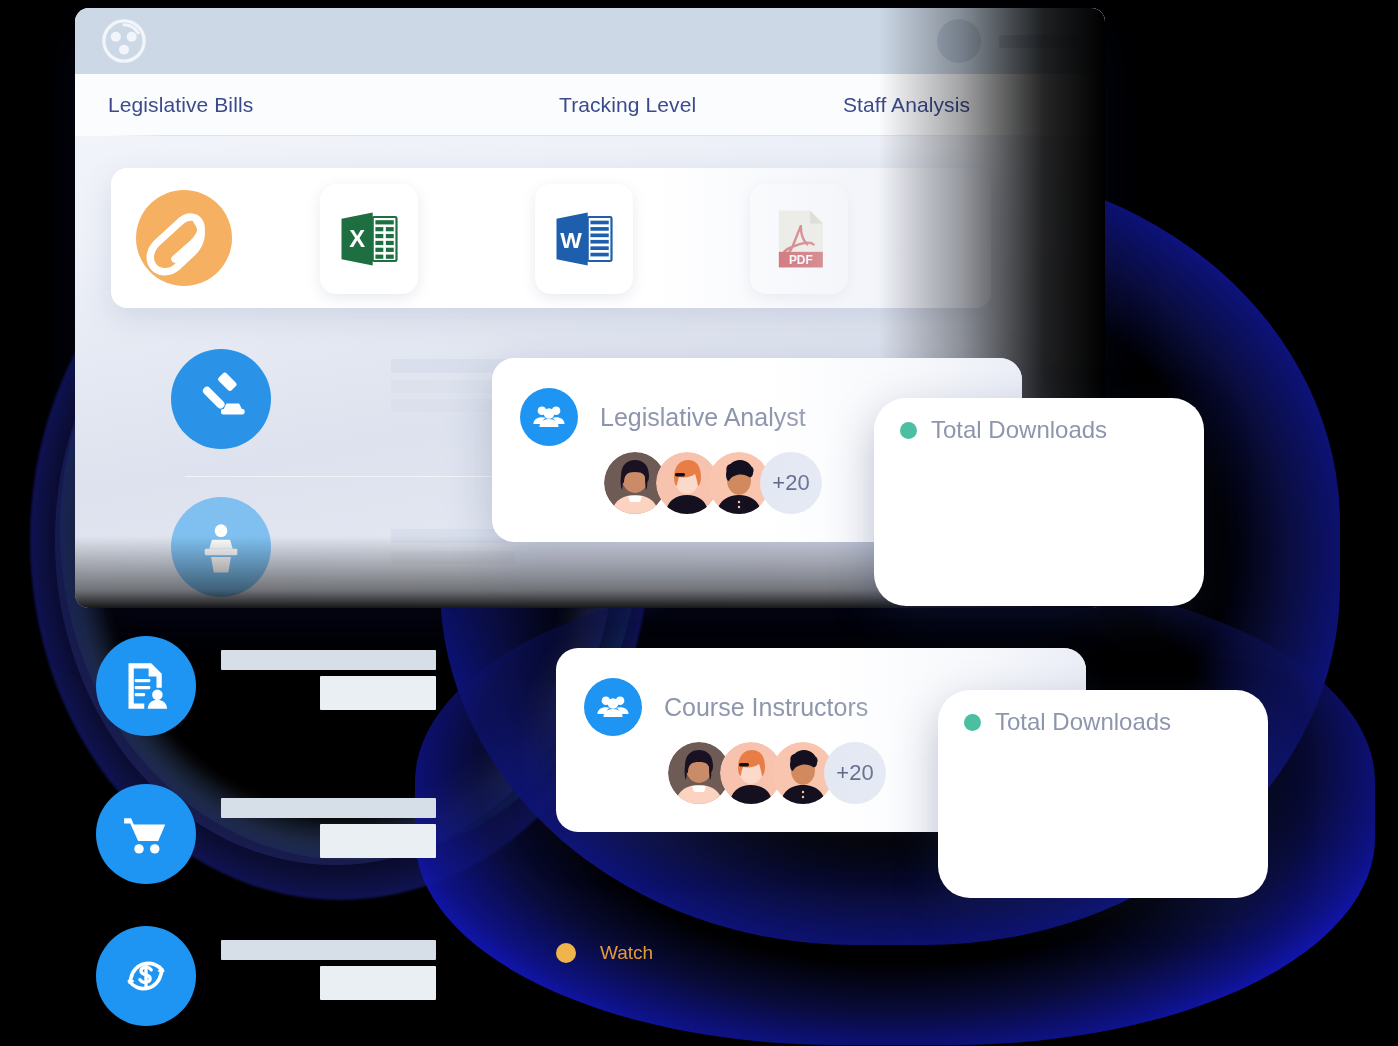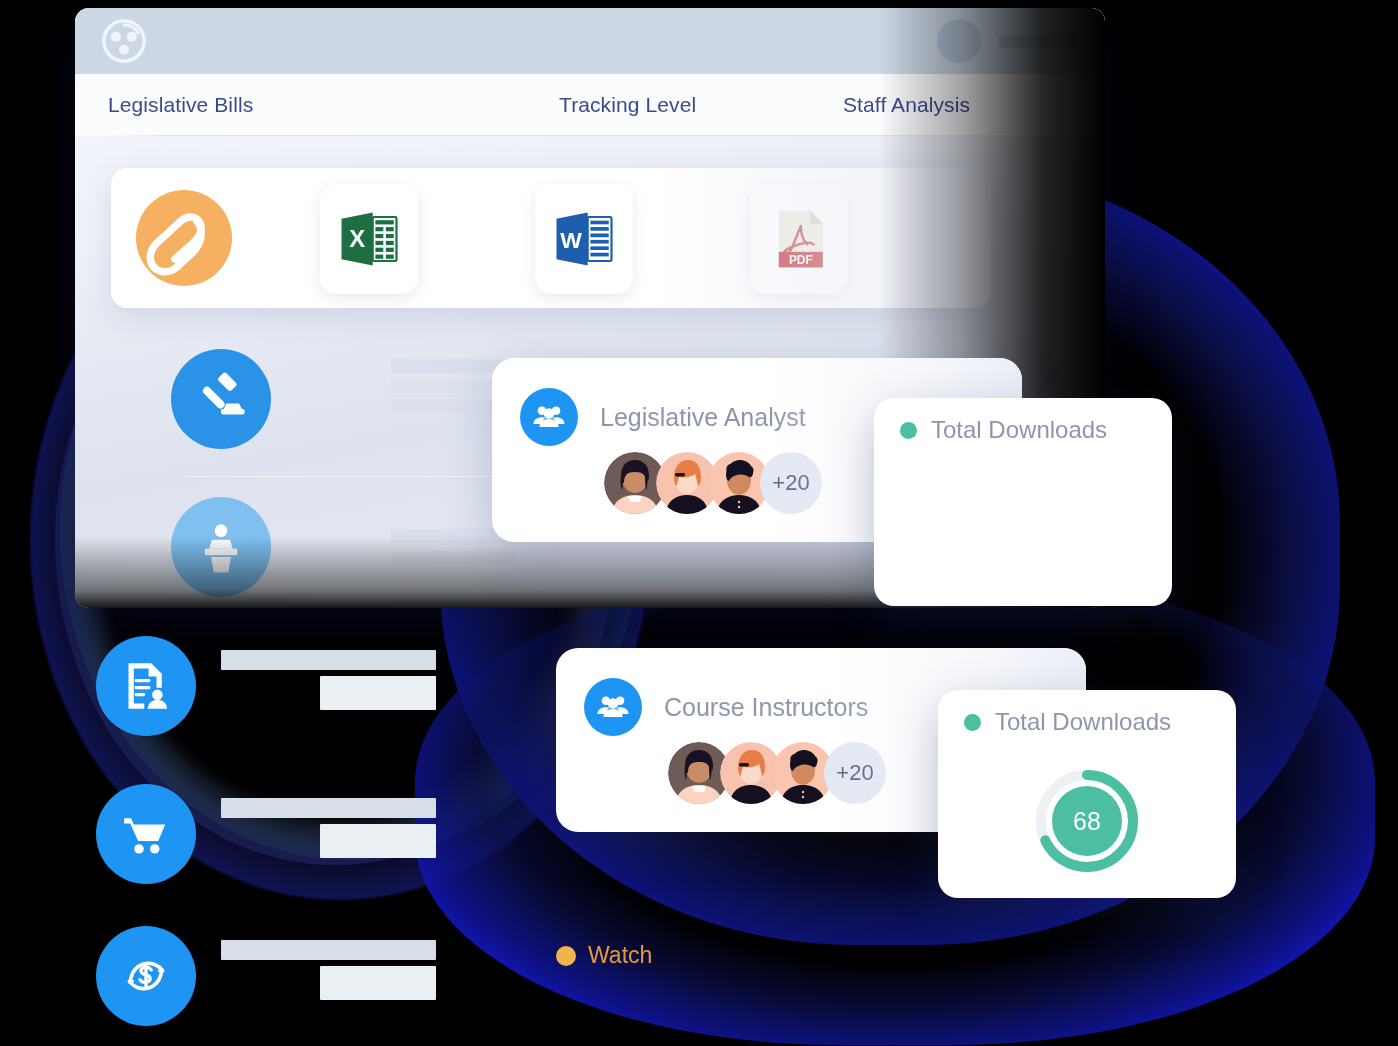--- a/index.html
+++ b/index.html
@@ -222,22 +222,23 @@
     margin-left: -10px;
     display: flex; align-items: center; justify-content: center;
     color: #5b6486; font-size: 22px;
     flex: 0 0 auto;
   }
 
   
   .stat-card {
     position: absolute;
     background: #fff;
-    border-radius: 20px;
+    border-radius: 32px;
     box-shadow: 0 16px 46px rgba(30,40,90,0.28);
+    padding-left: 32px;
   }
   #stat-card-1 { left: 874px; top: 398px; width: 298px; height: 208px; }
   #stat-card-2 { left: 938px; top: 690px; width: 298px; height: 208px; }
 
   .stat-head {
     position: absolute; left: 26px; top: 18px;
     display: flex; align-items: center;
   }
   .stat-dot {
     width: 17px; height: 17px; border-radius: 50%;
@@ -267,23 +268,23 @@
   #watch-chip {
     position: absolute;
     left: 556px; top: 942px;
     display: flex; align-items: center;
   }
   .watch-dot {
     width: 20px; height: 20px; border-radius: 50%;
     background: #f0b44c;
   }
   .watch-label {
-    margin-left: 12px;
+    margin-left: 24px;
     color: #e39a3a;
-    font-size: 23px;
+    font-size: 19px;
   }
 </style>
 </head>
 <body>
 
 <div id="stage">
 
   <div class="glow glow-teal"></div>
   <div class="glow glow-left2"></div>
   <div class="glow glow-left"></div>
@@ -578,27 +579,20 @@
       <span class="av-more">+20</span>
     </div>
     <div class="role-card-fade"></div>
   </div>
 
   <div id="stat-card-2" class="stat-card">
     <div class="stat-head">
       <span class="stat-dot"></span>
       <span class="stat-label">Total Downloads</span>
     </div>
-    <div class="donut-wrap">
-      <svg viewBox="0 0 110 110" width="110" height="110" aria-hidden="true">
-        <circle cx="55" cy="55" r="46" fill="none" stroke="#EDF1F3" stroke-width="10"></circle>
-        <circle cx="55" cy="55" r="46" fill="none" stroke="#4CBFA2" stroke-width="10" stroke-linecap="round" stroke-dasharray="196.5 289.0" transform="rotate(-90 55 55)"></circle>
-      </svg>
-      <span class="donut-center">68</span>
-    </div>
   </div>
 
   <div id="watch-chip">
     <span class="watch-dot"></span>
     <span class="watch-label">Watch</span>
   </div>
 
 </div>
 
 </body></html>

